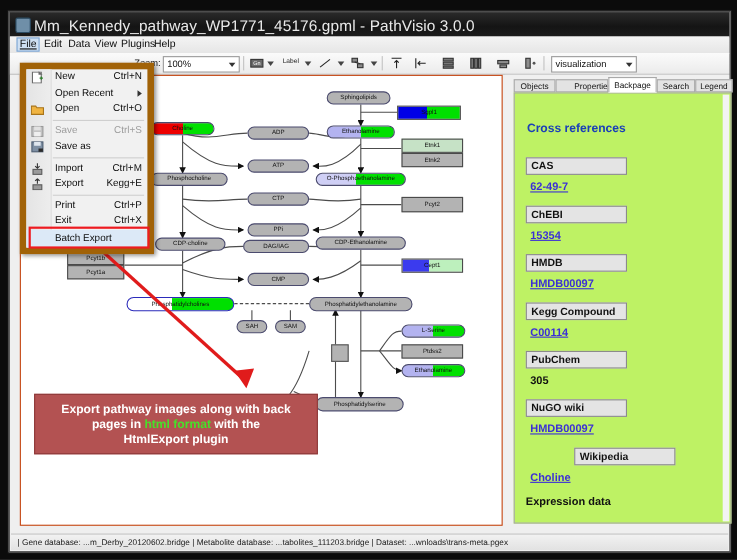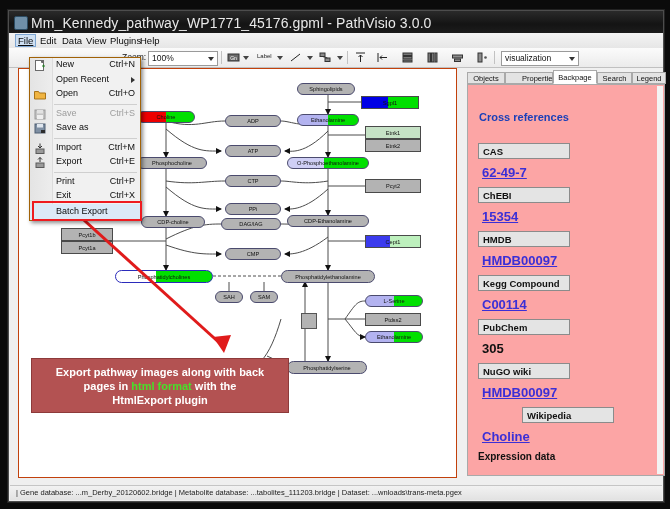--- a/index.html
+++ b/index.html
@@ -32,22 +32,22 @@
   .combo .cv{position:absolute;left:3px;top:1px;font-size:8.5px;color:#111;white-space:nowrap;}
   .combo .arw{position:absolute;right:3px;top:5px;width:0;height:0;
        border-left:3px solid transparent;border-right:3px solid transparent;border-top:4px solid #333;}
   .tbtn{position:absolute;top:3px;width:13px;height:13px;}
   .tsep{position:absolute;top:3px;width:1px;height:13px;background:#c2c2c2;}
   .tarw{position:absolute;top:8px;width:0;height:0;
        border-left:3px solid transparent;border-right:3px solid transparent;border-top:4px solid #444;}
   .tlabel{position:absolute;top:5px;font-size:6px;color:#222;}
 
   
-  .menupop{position:absolute;left:20px;top:46px;width:110px;background:#f1f1f1;
-       border:1px solid #a16207;box-shadow:2px 2px 4px rgba(0,0,0,.45);z-index:60;}
+  .menupop{position:absolute;left:9px;top:46px;width:110px;background:#f1f1f1;
+       border:6px solid #a16207;box-shadow:2px 2px 4px rgba(0,0,0,.45);z-index:60;}
   .menupop .gutter{position:absolute;left:0;top:0;width:22px;height:100%;
        background:linear-gradient(to right,#e4e4e4,#ededed);border-right:1px solid #dcdcdc;}
   .mrow{position:relative;height:14.5px;}
   .mrow .lbl{position:absolute;left:26px;top:1px;font-size:9px;color:#0d0d0d;}
   .mrow .acc{position:absolute;right:5px;top:1px;font-size:9px;color:#0d0d0d;}
   .mrow.dis .lbl,.mrow.dis .acc{color:#9d9d9d;text-align:center;}
   .mrow .ic{position:absolute;left:4px;top:2px;width:12px;height:11px;}
   .mrow .sub{position:absolute;right:5px;top:4px;width:0;height:0;
        border-top:3px solid transparent;border-bottom:3px solid transparent;border-left:4px solid #333;}
   .msep{height:1px;margin:2px 3px 2px 24px;background:#cfcfcf;}
@@ -70,27 +70,27 @@
         display:flex;align-items:center;justify-content:center;}
   .callout p{margin:0;text-align:center;color:#fff;font-weight:bold;font-size:11px;line-height:14px;}
   .callout .hl{color:#47e02a;}
 
   
   .side{position:absolute;left:450px;top:57px;width:204px;height:408px;background:#f0f0f0;}
   .tabstrip{position:absolute;left:8px;top:2px;width:196px;height:14px;}
   .tab{position:absolute;top:2px;height:12px;background:#e3e3e3;border:1px solid #a9a9a9;
        font-size:7.5px;color:#111;text-align:center;line-height:12px;box-sizing:border-box;}
   .tab.active{background:#fff;top:0;height:14px;line-height:14px;border-bottom:1px solid #fff;z-index:5;}
-  .sidebody{position:absolute;left:8px;top:16px;width:196px;height:390px;background:#fca5a5;
+  .sidebody{position:absolute;left:8px;top:16px;width:196px;height:390px;background:#bef264;
        border:1px solid #a9a9a9;overflow:hidden;}
   .xr-title{position:absolute;left:11px;top:26px;font-size:11px;font-weight:bold;color:#1a3fb8;}
   .xr-sec{position:absolute;left:10px;width:92px;height:16px;background:#e4e4e4;border:1px solid #8b8b8b;
        font-size:9.5px;font-weight:bold;color:#111;display:flex;align-items:center;padding-left:4px;
        box-sizing:border-box;}
-  .xr-val{position:absolute;left:14px;font-size:13px;font-weight:bold;color:#3b2fd6;
+  .xr-val{position:absolute;left:14px;font-size:10px;font-weight:bold;color:#3b2fd6;
        text-decoration:underline;}
   .xr-val.plain{color:#111;text-decoration:none;}
   .xr-exp{position:absolute;left:10px;font-size:10px;font-weight:bold;color:#111;}
   .vscroll{position:absolute;right:1px;top:1px;width:6px;height:388px;background:#f3f3f3;}
 
   
   .statusbar{position:absolute;left:1px;bottom:1px;width:652px;height:14px;
        background:linear-gradient(to bottom,#f2f2f2,#e2e2e2);border-top:1px solid #c5c5c5;}
   .statusbar .st{position:absolute;left:6px;top:2px;font-size:7.5px;color:#1a1a1a;white-space:nowrap;}
   svg{display:block;}
@@ -432,21 +432,21 @@
       </div>
 
       <div class="mrow">
         <span class="ic">
           <svg width="12" height="11" viewBox="0 0 12 11">
               <rect x="2" y="6" width="8" height="4.5" fill="#9a9a9a" stroke="#5a5a5a"></rect>
               <path d="M6 5 L6 0.5 M4 2.5 L6 0.5 L8 2.5" stroke="#333" fill="none"></path>
             </svg>
         </span>
         <span class="lbl">Export</span>
-        <span class="acc">Ctrl+E</span>
+        <span class="acc">Kegg+E</span>
       </div>
 
       <div class="msep"></div>
 
       <div class="mrow">
         <span class="lbl">Print</span>
         <span class="acc">Ctrl+P</span>
       </div>
 
       <div class="mrow">

